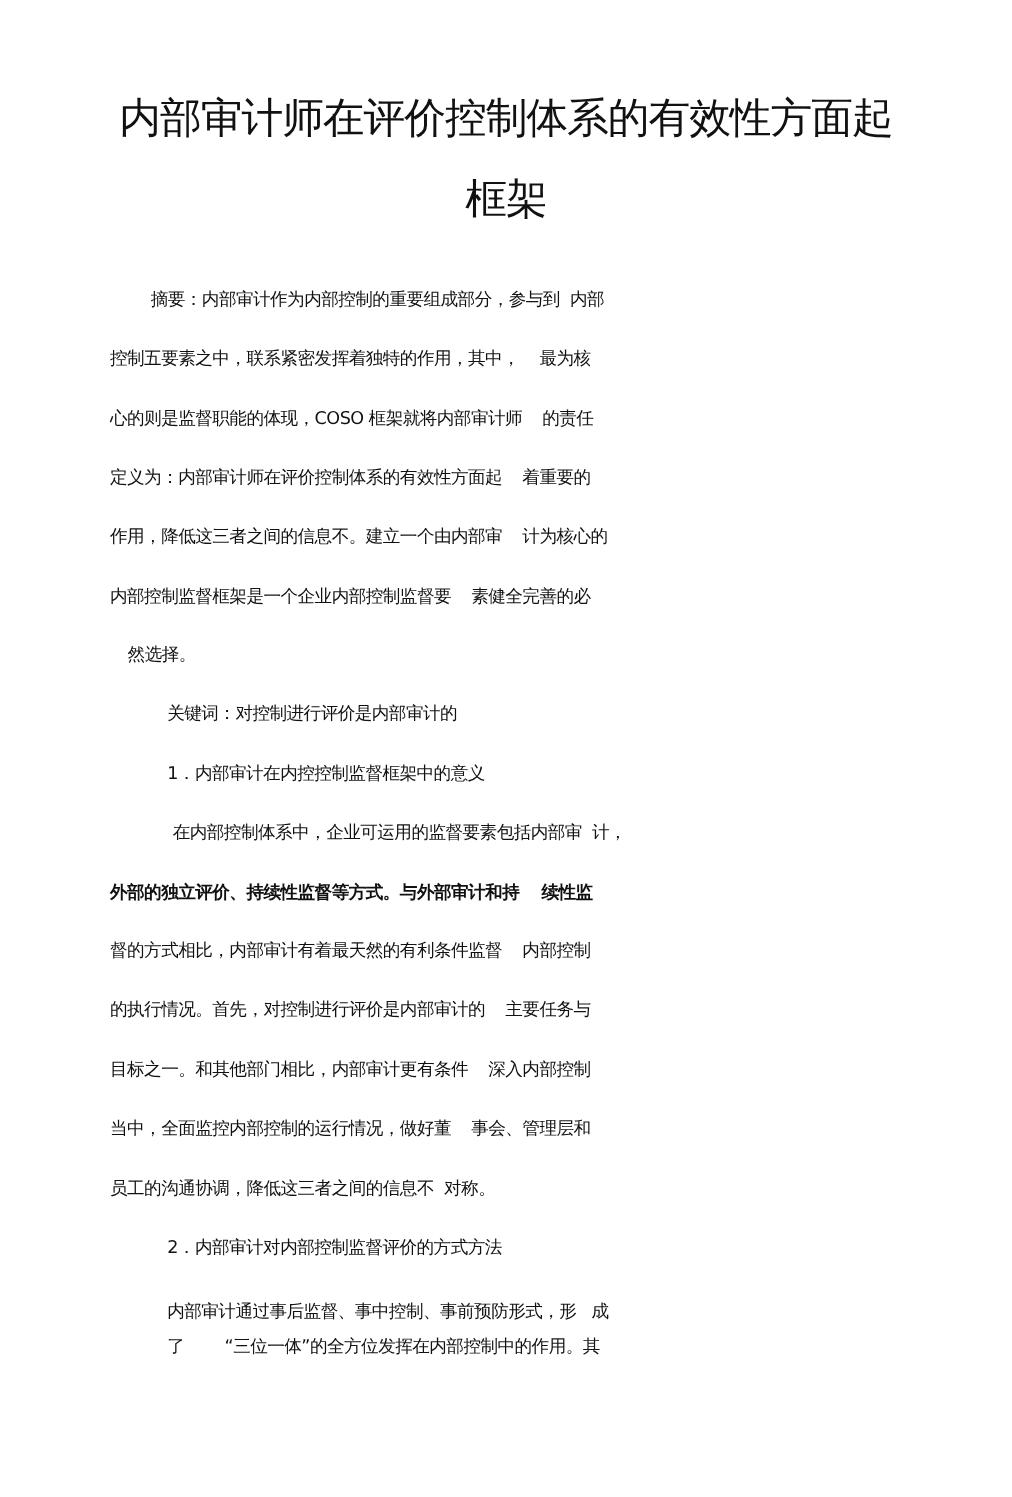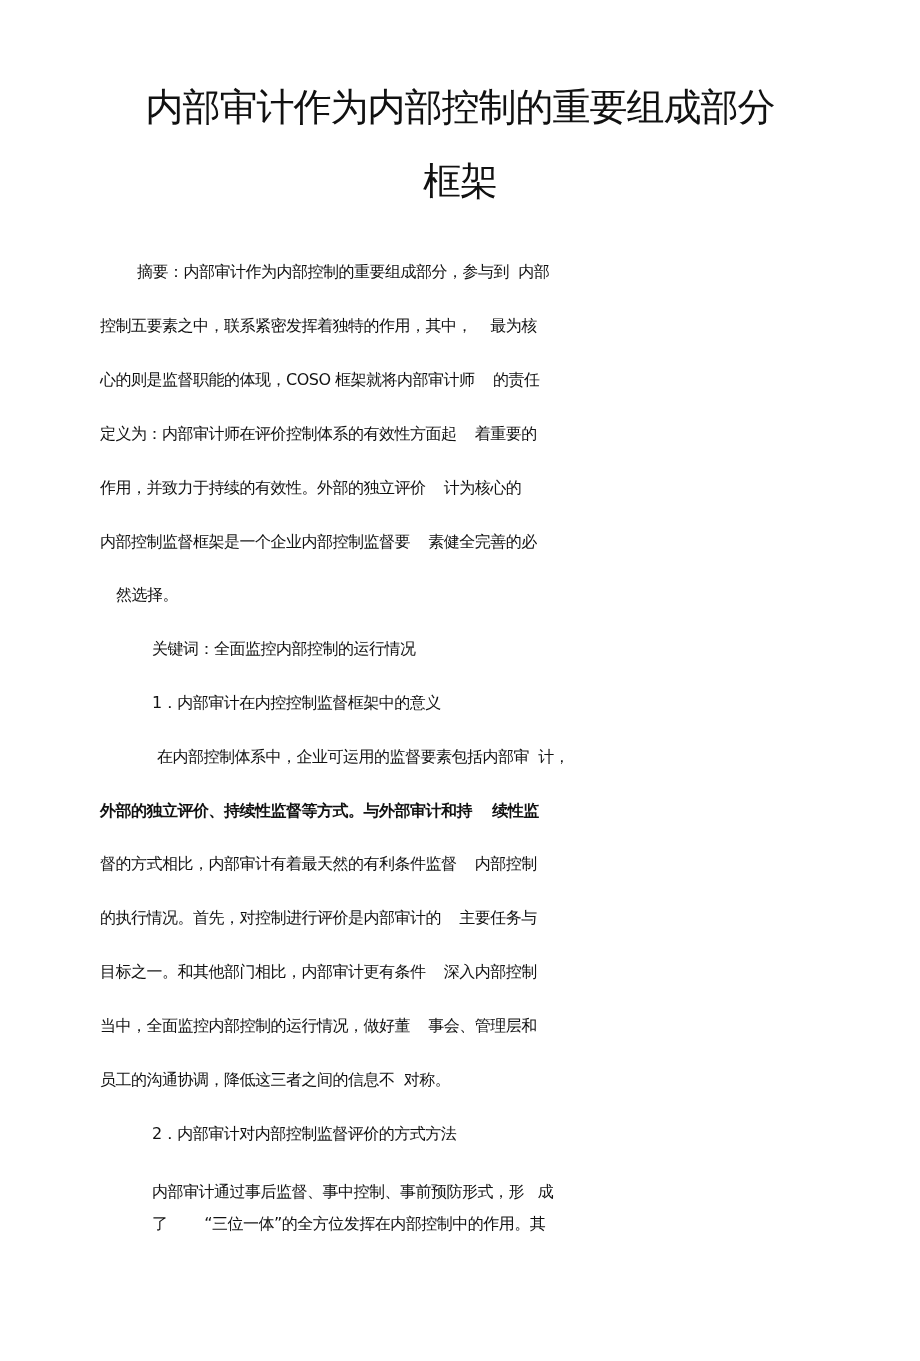--- a/index.html
+++ b/index.html
@@ -5,34 +5,34 @@
     html, body { margin: 0; padding: 0; background: #ffffff; }
     body { width: 920px; height: 1361px; position: relative; overflow: hidden;
            font-family: "DejaVu Sans", "Liberation Sans", sans-serif; color: #111111; }
     .title { position: absolute; left: 0; width: 920px; text-align: center;
              font-size: 38px; line-height: 40px; letter-spacing: -1px; white-space: nowrap; font-weight: normal; }
     .line { position: absolute; font-size: 16px; line-height: 28px; white-space: pre; letter-spacing: -0.5px; }
   </style>
 </head>
 <body>
 
-<h1 class="title" style="top:87px;margin:0;">内部审计作为内部控制的重要组成部分</h1>
+<h1 class="title" style="top:87px;margin:0;">内部审计师在评价控制体系的有效性方面起</h1>
 <div class="title" style="top:161px;">框架</div>
 
 <div>
   <div class="line" style="left:137px;top:258px;">摘要：内部审计作为内部控制的重要组成部分，参与到  内部</div>
   <div class="line" style="left:100px;top:312px;">控制五要素之中，联系紧密发挥着独特的作用，其中，    最为核</div>
   <div class="line" style="left:100px;top:366px;">心的则是监督职能的体现，COSO 框架就将内部审计师    的责任</div>
   <div class="line" style="left:100px;top:420px;">定义为：内部审计师在评价控制体系的有效性方面起    着重要的</div>
-  <div class="line" style="left:100px;top:474px;">作用，并致力于持续的有效性。外部的独立评价    计为核心的</div>
+  <div class="line" style="left:100px;top:474px;">作用，降低这三者之间的信息不。建立一个由内部审    计为核心的</div>
   <div class="line" style="left:100px;top:528px;">内部控制监督框架是一个企业内部控制监督要    素健全完善的必</div>
   <div class="line" style="left:100px;top:581px;margin-left:16px;">然选择。</div>
 </div>
 
-<div class="line" style="left:152px;top:635px;">关键词：全面监控内部控制的运行情况</div>
+<div class="line" style="left:152px;top:635px;">关键词：对控制进行评价是内部审计的</div>
 
 <div class="line" style="left:152px;top:689px;text-align:center;">1．内部审计在内控控制监督框架中的意义</div>
 
 <div>
   <div class="line" style="left:157px;top:743px;">在内部控制体系中，企业可运用的监督要素包括内部审  计，</div>
   <div class="line" style="left:100px;top:797px;font-weight:bold;">外部的独立评价、持续性监督等方式。与外部审计和持    续性监</div>
   <div class="line" style="left:100px;top:850px;">督的方式相比，内部审计有着最天然的有利条件监督    内部控制</div>
   <div class="line" style="left:100px;top:904px;">的执行情况。首先，对控制进行评价是内部审计的    主要任务与</div>
   <div class="line" style="left:100px;top:958px;">目标之一。和其他部门相比，内部审计更有条件    深入内部控制</div>
   <div class="line" style="left:100px;top:1012px;">当中，全面监控内部控制的运行情况，做好董    事会、管理层和</div>

